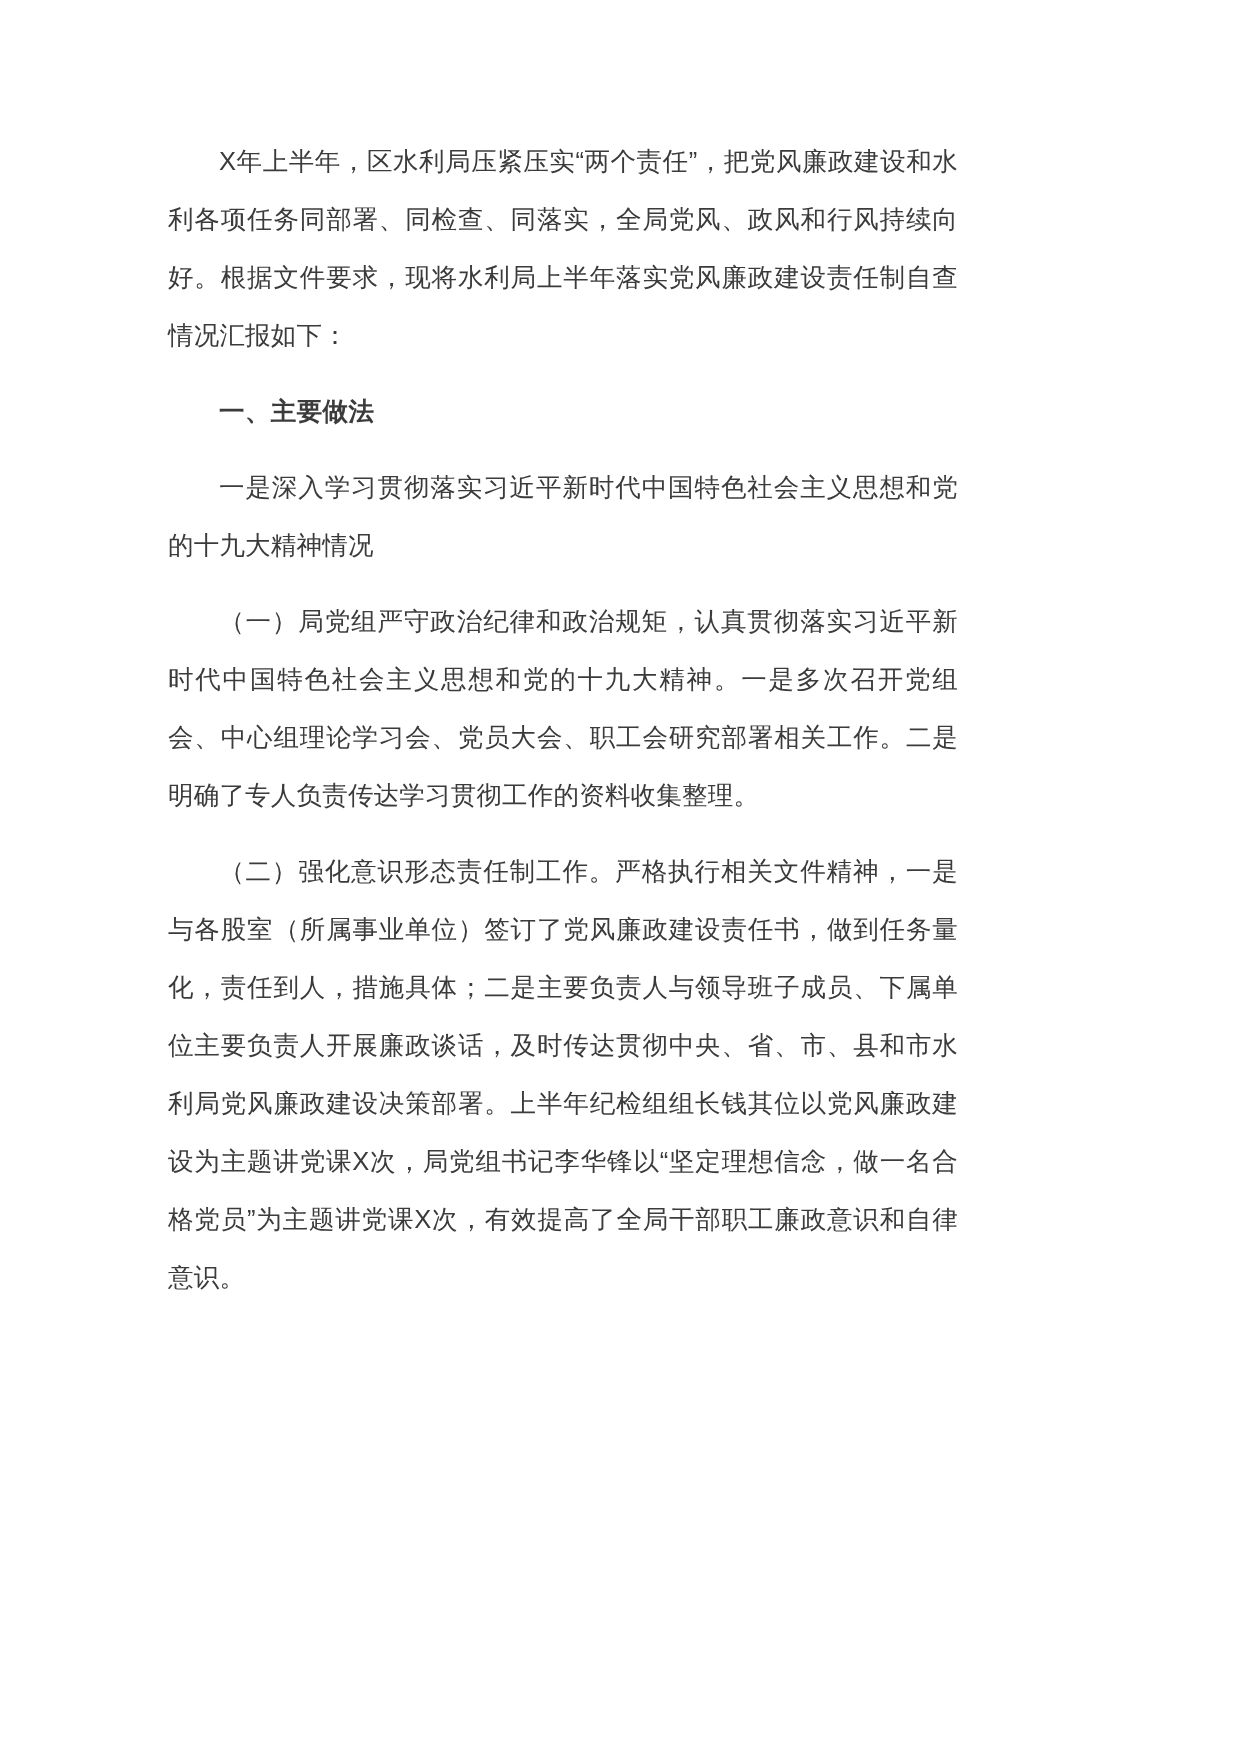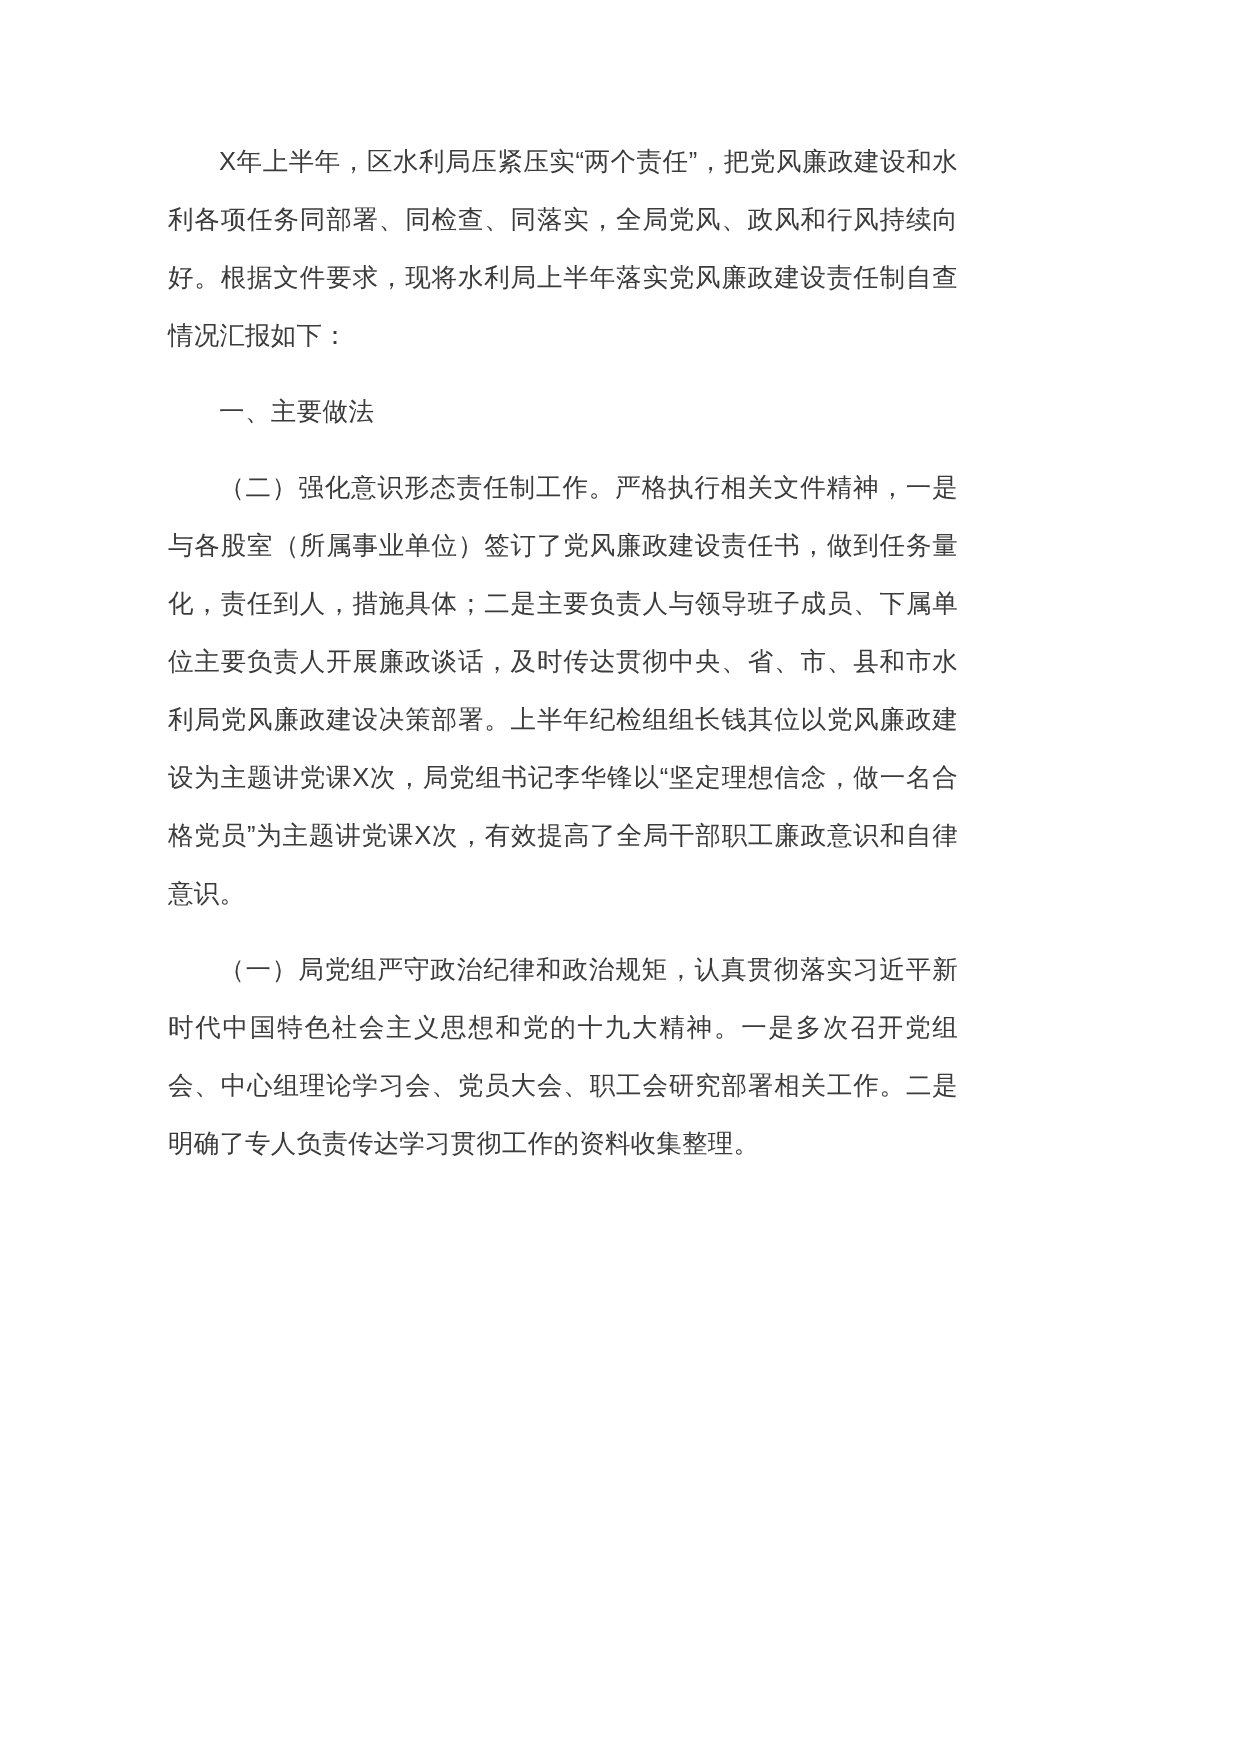--- a/index.html
+++ b/index.html
@@ -32,37 +32,38 @@
     text-indent: 2em;
     margin: 0 0 18px 0;
     letter-spacing: 0.2px;
     word-break: break-all;
   }
   .heading {
     font-family: "Liberation Sans", "DejaVu Sans", sans-serif;
     font-size: 25.5px;
     line-height: 58px;
     color: #3b3b3b;
-    font-weight: normal;
+    font-weight: bold;
     text-indent: 2em;
     margin: 0 0 18px 0;
     letter-spacing: 0.4px;
   }
 </style>
 </head>
 <body>
 
 <div class="page">
   <div class="content">
 
     <p class="para">X年上半年，区水利局压紧压实“两个责任”，把党风廉政建设和水利各项任务同部署、同检查、同落实，全局党风、政风和行风持续向好。根据文件要求，现将水利局上半年落实党风廉政建设责任制自查情况汇报如下：</p>
 
     <p class="heading">一、主要做法</p>
 
+    <p class="para">一是深入学习贯彻落实习近平新时代中国特色社会主义思想和党的十九大精神情况</p>
+
+    <p class="para">（一）局党组严守政治纪律和政治规矩，认真贯彻落实习近平新时代中国特色社会主义思想和党的十九大精神。一是多次召开党组会、中心组理论学习会、党员大会、职工会研究部署相关工作。二是明确了专人负责传达学习贯彻工作的资料收集整理。</p>
 
     <p class="para">（二）强化意识形态责任制工作。严格执行相关文件精神，一是与各股室（所属事业单位）签订了党风廉政建设责任书，做到任务量化，责任到人，措施具体；二是主要负责人与领导班子成员、下属单位主要负责人开展廉政谈话，及时传达贯彻中央、省、市、县和市水利局党风廉政建设决策部署。上半年纪检组组长钱其位以党风廉政建设为主题讲党课X次，局党组书记李华锋以“坚定理想信念，做一名合格党员”为主题讲党课X次，有效提高了全局干部职工廉政意识和自律意识。</p>
-
-    <p class="para">（一）局党组严守政治纪律和政治规矩，认真贯彻落实习近平新时代中国特色社会主义思想和党的十九大精神。一是多次召开党组会、中心组理论学习会、党员大会、职工会研究部署相关工作。二是明确了专人负责传达学习贯彻工作的资料收集整理。</p>
 
 
 
   </div>
 </div>
 
 </body></html>

